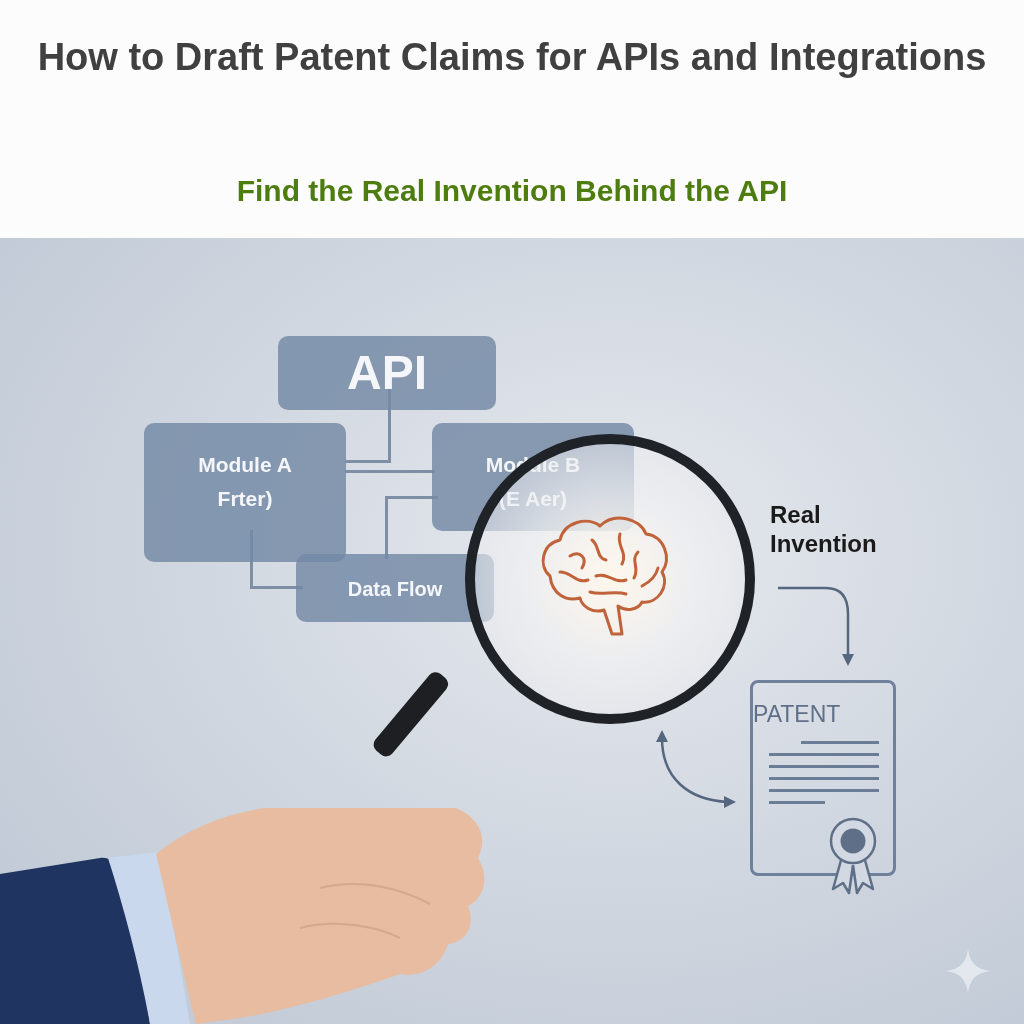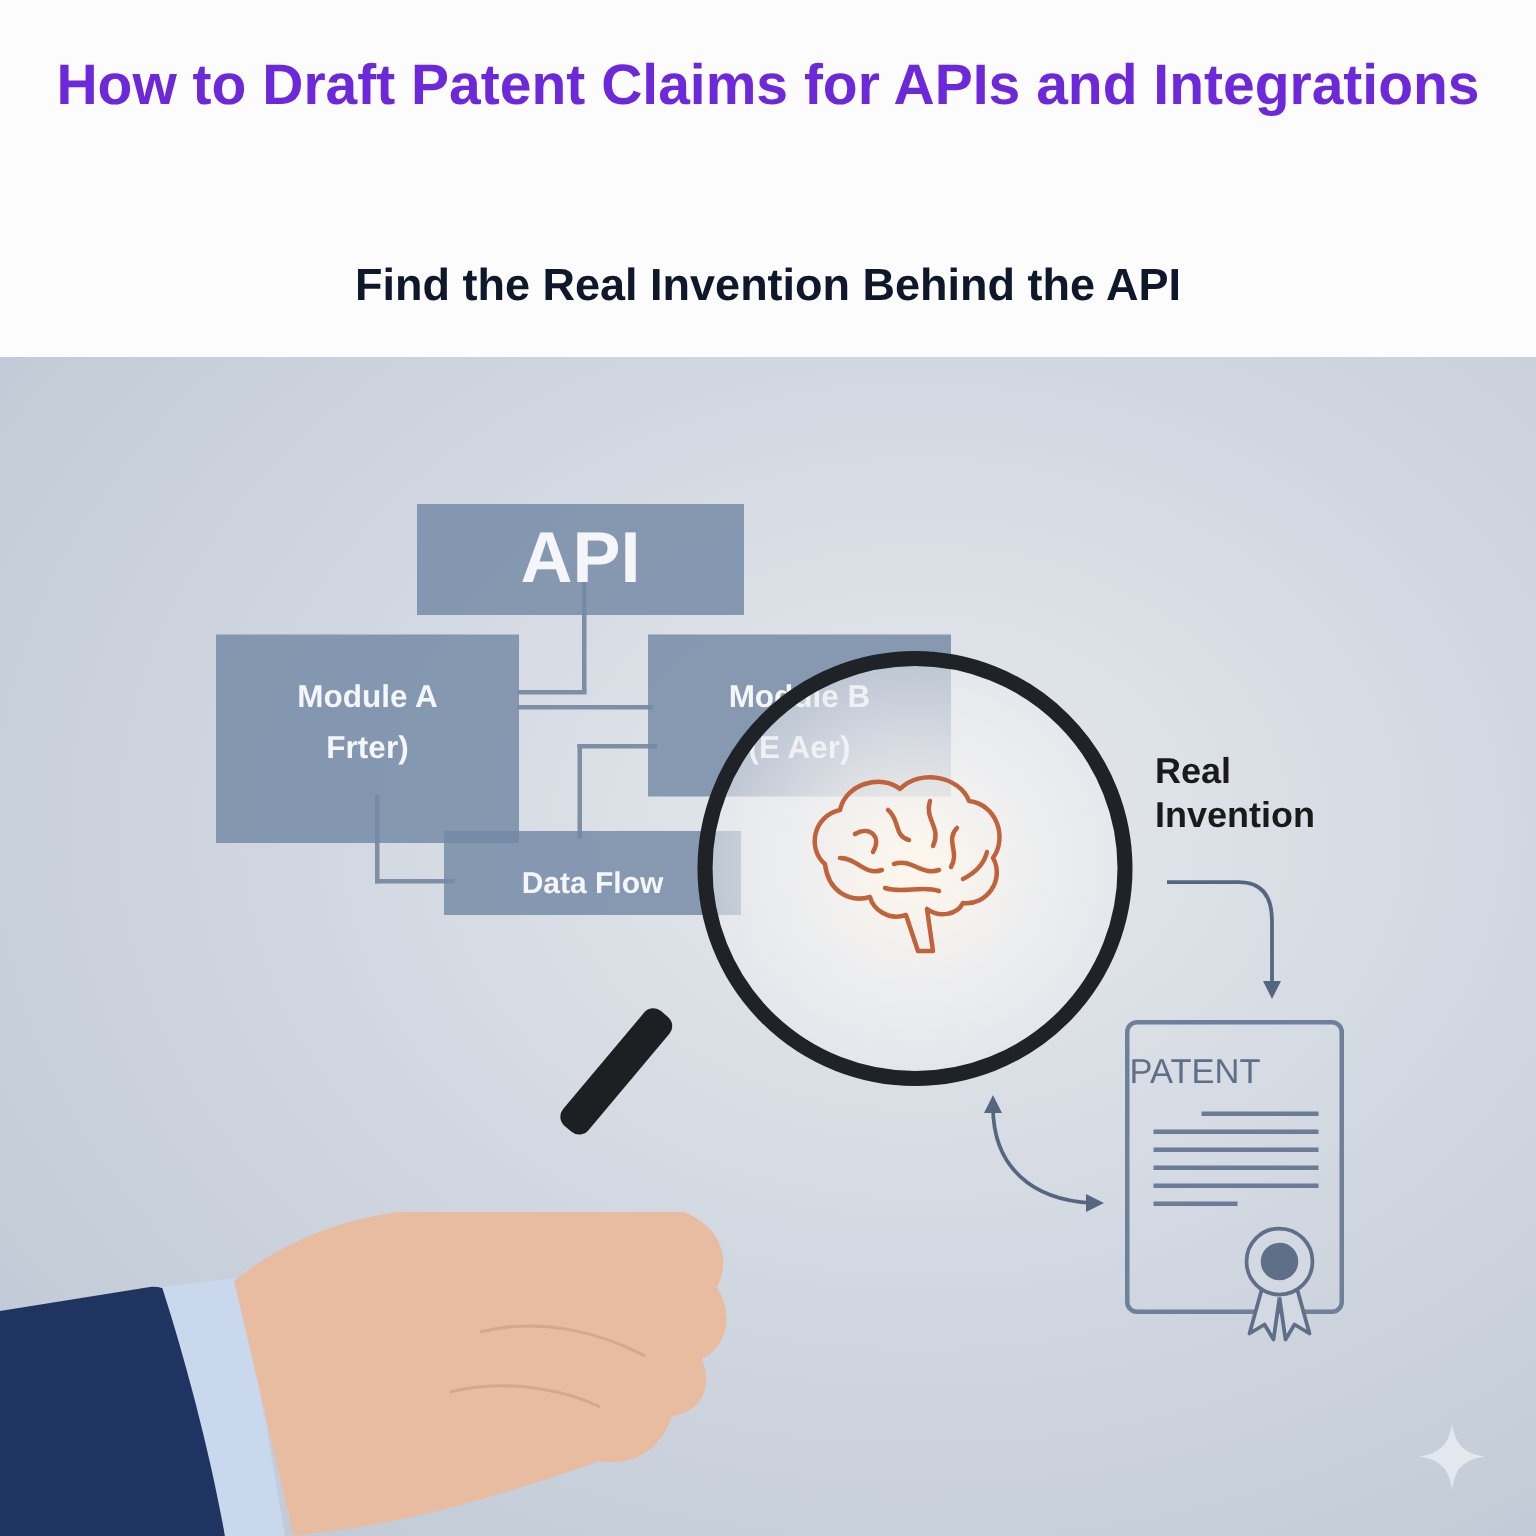--- a/index.html
+++ b/index.html
@@ -1,22 +1,22 @@
 <!DOCTYPE html>
 <html><head>
 <meta charset="utf-8">
 <style>
   html, body { margin:0; padding:0; }
   body { width:1024px; height:1024px; position:relative; overflow:hidden; background:#fbfbfb; font-family:"Liberation Sans", sans-serif; }
   .header { position:absolute; left:0; top:0; width:1024px; height:238px; background:#fcfcfc; text-align:center; }
-  .title { position:absolute; left:0; width:1024px; top:34px; font-size:38px; font-weight:bold; color:#6d28d9; line-height:46px; }
-  .subtitle { position:absolute; left:0; width:1024px; top:174px; font-size:30px; font-weight:bold; color:#0f172a; }
+  .title { position:absolute; left:0; width:1024px; top:34px; font-size:38px; font-weight:bold; color:#404040; line-height:46px; }
+  .subtitle { position:absolute; left:0; width:1024px; top:174px; font-size:30px; font-weight:bold; color:#4d7c0f; }
   .scene { position:absolute; left:0; top:238px; width:1024px; height:786px;
     background: radial-gradient(ellipse at 60% 40%, #e6e9ee 0%, #d2d8e1 45%, #bcc6d3 100%); overflow:hidden; }
-  .box { position:absolute; background:rgba(115,137,165,0.82); border-radius:0; color:#f4f6f9; text-align:center; font-weight:bold; }
+  .box { position:absolute; background:rgba(115,137,165,0.82); border-radius:10px; color:#f4f6f9; text-align:center; font-weight:bold; }
   .box span { display:block; }
   .line { position:absolute; border-color:#7d8ea5; border-style:solid; border-width:0; }
   .glass { position:absolute; left:465px; top:196px; width:290px; height:290px; border-radius:50%;
     border:10px solid #1f2226; background: radial-gradient(circle at 50% 50%, rgba(255,248,236,0.95) 0%, rgba(240,240,242,0.75) 45%, rgba(220,224,230,0.35) 100%); box-sizing:border-box; }
   .handle { position:absolute; left:432px; top:438px; width:22px; height:100px; background:#1d1f22; border-radius:8px; transform:rotate(40deg); transform-origin:top center; }
   .real { position:absolute; left:770px; top:262px; width:155px; text-align:left; font-size:24px; font-weight:bold; color:#1a1a1a; line-height:29px; }
   .patent { position:absolute; left:750px; top:442px; width:146px; height:196px; border:3px solid #6f809a; border-radius:8px; box-sizing:border-box; }
   .patent-title { position:absolute; left:0; width:100%; top:18px; text-align:left; font-size:23px; font-weight:normal; color:#5f6f88; }
   .pline { position:absolute; height:3px; background:#6a7c96; }
   .sparkle { position:absolute; left:944px; top:947px; width:48px; height:48px; }
@@ -42,21 +42,21 @@
     <span style="font-size:48px; line-height:74px;">API</span>
   </div>
   <div class="box" style="left:144px; top:185px; width:202px; height:139px;">
     <span style="font-size:21px; margin-top:30px;">Module A</span>
     <span style="font-size:21px; margin-top:10px;">Frter)</span>
   </div>
   <div class="box" style="left:432px; top:185px; width:202px; height:108px;">
     <span style="font-size:21px; margin-top:30px;">Module B</span>
     <span style="font-size:21px; margin-top:10px;">(E Aer)</span>
   </div>
-  <div class="box" style="left:296px; top:316px; width:198px; height:56px;">
+  <div class="box" style="left:296px; top:316px; width:198px; height:68px;">
     <span style="font-size:20px; line-height:70px;">Data Flow</span>
   </div>
 
   <div class="handle"></div>
   <div class="glass"></div>
 
   <svg style="position:absolute; left:530px; top:268px;" width="150" height="150" viewBox="0 0 150 150">
     <g fill="none" stroke="#c0623a" stroke-width="3" stroke-linejoin="round" stroke-linecap="round">
       <path d="M20 70 C8 60 12 38 30 34 C34 16 58 10 70 20 C84 6 110 12 116 28 C134 30 142 52 132 66 C140 80 128 98 112 96 C108 104 96 106 88 100 L92 128 L82 128 L74 104 C62 108 52 100 50 92 C36 96 22 88 20 70 Z"></path>
       <path d="M40 50 C50 44 58 52 52 62 M62 34 C70 40 66 52 76 54 M90 28 C86 40 98 46 92 58 M108 46 C100 54 110 62 104 72 M30 66 C42 66 46 78 58 74 M66 70 C78 66 84 78 96 74 M60 86 C72 90 84 84 96 88 M112 80 C120 76 126 70 128 62"></path>

